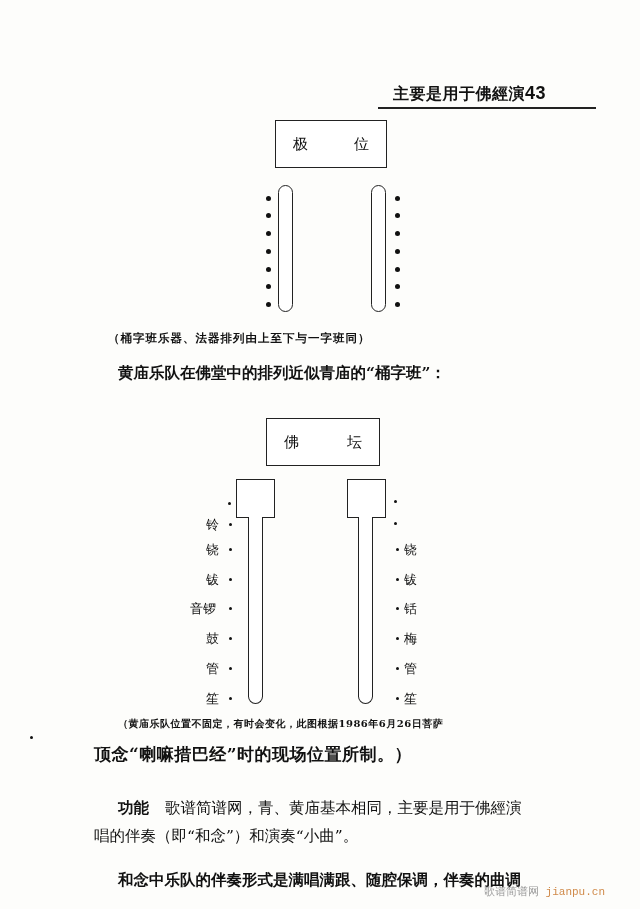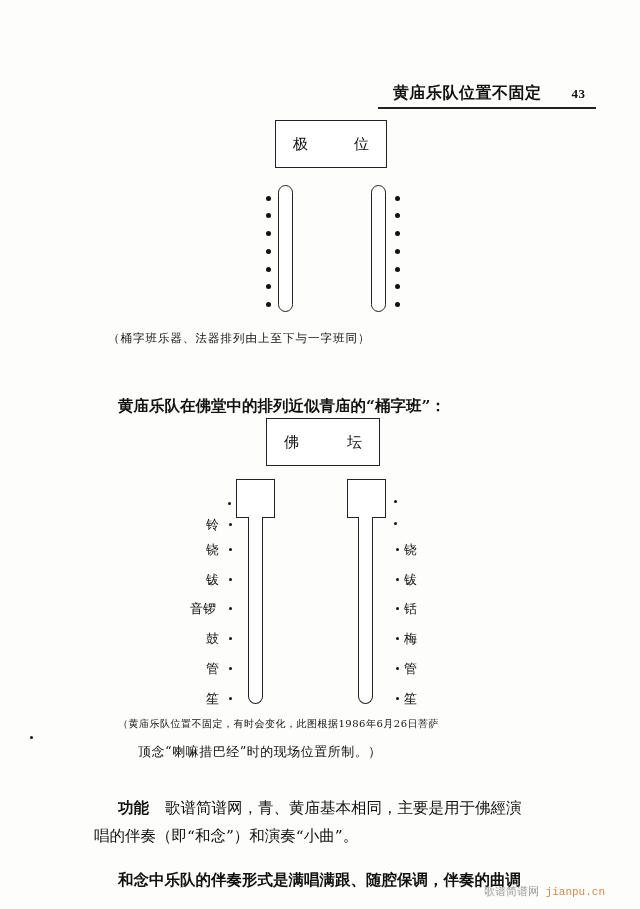--- a/index.html
+++ b/index.html
@@ -1,37 +1,37 @@
 <!DOCTYPE html>
 <html><head>
 <meta charset="utf-8">
 <style>
   html, body { margin:0; padding:0; }
   body { width:640px; height:909px; background:#fdfdfb; position:relative; overflow:hidden;
          font-family:"DejaVu Serif", "Liberation Serif", serif; color:#111; }
   .abs { position:absolute; }
   .header { left:393px; top:83px; width:185px; font-size:16px; font-weight:bold; letter-spacing:0.5px; white-space:nowrap; }
-  .header .pg { margin-left:30px; font-family:Liberation Serif, serif; font-size:13px; }
+  .header .pg { margin-left:0; font-family:Liberation Sans, sans-serif; font-size:18px; }
   .header-rule { left:378px; top:107px; width:218px; height:2px; background:#222; }
   .box { border:1.5px solid #222; background:#fff; }
   .box-title { position:absolute; top:0; bottom:0; display:flex; align-items:center; font-size:15px; }
   .tube { border:1.5px solid #222; border-radius:9px; background:#fff; }
   .dot { width:5px; height:5px; background:#111; border-radius:50%; }
-  .caption { font-size:11.5px; font-weight:normal; white-space:nowrap; letter-spacing:1px; }
+  .caption { font-size:11.5px; font-weight:bold; white-space:nowrap; letter-spacing:1px; }
   .body-text { font-size:15.5px; font-weight:bold; white-space:nowrap; }
   .lbl { font-size:13px; white-space:nowrap; }
   .sdot { width:3px; height:3px; background:#111; border-radius:50%; }
   .watermark { font-family:"DejaVu Sans", sans-serif; font-size:11px; color:#999; white-space:nowrap; }
   .watermark .en { color:#d08a4a; }
 </style>
 </head>
 <body>
 
 <div class="abs header">
-  <span>黄庙乐队位置不固定</span><span class="pg">43</span>
+  <span>主要是用于佛經演</span><span class="pg">43</span>
 </div>
 <div class="abs header-rule"></div>
 
 <div class="abs box" style="left:275px;top:120px;width:110px;height:46px;">
   <span class="box-title" style="left:17px;">极</span>
   <span class="box-title" style="right:17px;">位</span>
 </div>
 <div class="abs tube" style="left:278px;top:185px;width:13px;height:125px;"></div>
 <div class="abs tube" style="left:371px;top:185px;width:13px;height:125px;"></div>
 <div>
@@ -47,21 +47,21 @@
   <div class="abs dot" style="left:395px;top:196px;"></div>
   <div class="abs dot" style="left:395px;top:213px;"></div>
   <div class="abs dot" style="left:395px;top:231px;"></div>
   <div class="abs dot" style="left:395px;top:249px;"></div>
   <div class="abs dot" style="left:395px;top:267px;"></div>
   <div class="abs dot" style="left:395px;top:284px;"></div>
   <div class="abs dot" style="left:395px;top:302px;"></div>
 </div>
 <div class="abs caption" style="left:108px;top:331px;">（桶字班乐器、法器排列由上至下与一字班同）</div>
 
-<div class="abs body-text" style="left:118px;top:396px;">黄庙乐队在佛堂中的排列近似青庙的“桶字班”：</div>
+<div class="abs body-text" style="left:118px;top:363px;">黄庙乐队在佛堂中的排列近似青庙的“桶字班”：</div>
 
 <div class="abs box" style="left:266px;top:418px;width:112px;height:46px;">
   <span class="box-title" style="left:17px;">佛</span>
   <span class="box-title" style="right:17px;">坛</span>
 </div>
 <div class="abs box" style="left:236px;top:479px;width:37px;height:37px;"></div>
 <div class="abs box" style="left:347px;top:479px;width:37px;height:37px;"></div>
 <div class="abs tube" style="left:248px;top:517px;width:13px;height:186px;border-top:none;border-radius:0 0 8px 8px;"></div>
 <div class="abs tube" style="left:358px;top:517px;width:13px;height:186px;border-top:none;border-radius:0 0 8px 8px;"></div>
 
@@ -95,21 +95,21 @@
   <div class="abs lbl" style="left:404px;top:600px;">铦</div>
   <div class="abs sdot" style="left:396px;top:637px;"></div>
   <div class="abs lbl" style="left:404px;top:630px;">梅</div>
   <div class="abs sdot" style="left:396px;top:667px;"></div>
   <div class="abs lbl" style="left:404px;top:660px;">管</div>
   <div class="abs sdot" style="left:396px;top:697px;"></div>
   <div class="abs lbl" style="left:404px;top:690px;">笙</div>
 </div>
 
 <div class="abs caption" style="left:118px;top:717px;font-size:10px;letter-spacing:0.5px;">（黄庙乐队位置不固定，有时会变化，此图根据1986年6月26日菩萨</div>
-<div class="abs caption" style="left:94px;top:743px;font-size:13px;letter-spacing:0.5px;margin-left:44px;">顶念“喇嘛措巴经”时的现场位置所制。）</div>
+<div class="abs caption" style="left:94px;top:743px;font-size:17px;letter-spacing:0.5px;">顶念“喇嘛措巴经”时的现场位置所制。）</div>
 <div class="abs sdot" style="left:30px;top:736px;"></div>
 
 <div class="abs body-text" style="left:118px;top:798px;">
   <span style="font-family:'DejaVu Sans',sans-serif;">功能</span><span style="display:inline-block;width:16px;"></span><span style="font-weight:normal;">歌谱简谱网，青、黄庙基本相同，主要是用于佛經演</span>
 </div>
 <div class="abs body-text" style="left:94px;top:826px;font-weight:normal;">唱的伴奏（即“和念”）和演奏“小曲”。</div>
 <div class="abs body-text" style="left:118px;top:870px;">和念中乐队的伴奏形式是满唱满跟、随腔保调，伴奏的曲调</div>
 
 <div class="abs watermark" style="left:484px;top:884px;font-family:Liberation Mono, monospace;">
   <span>歌谱简谱网</span>

